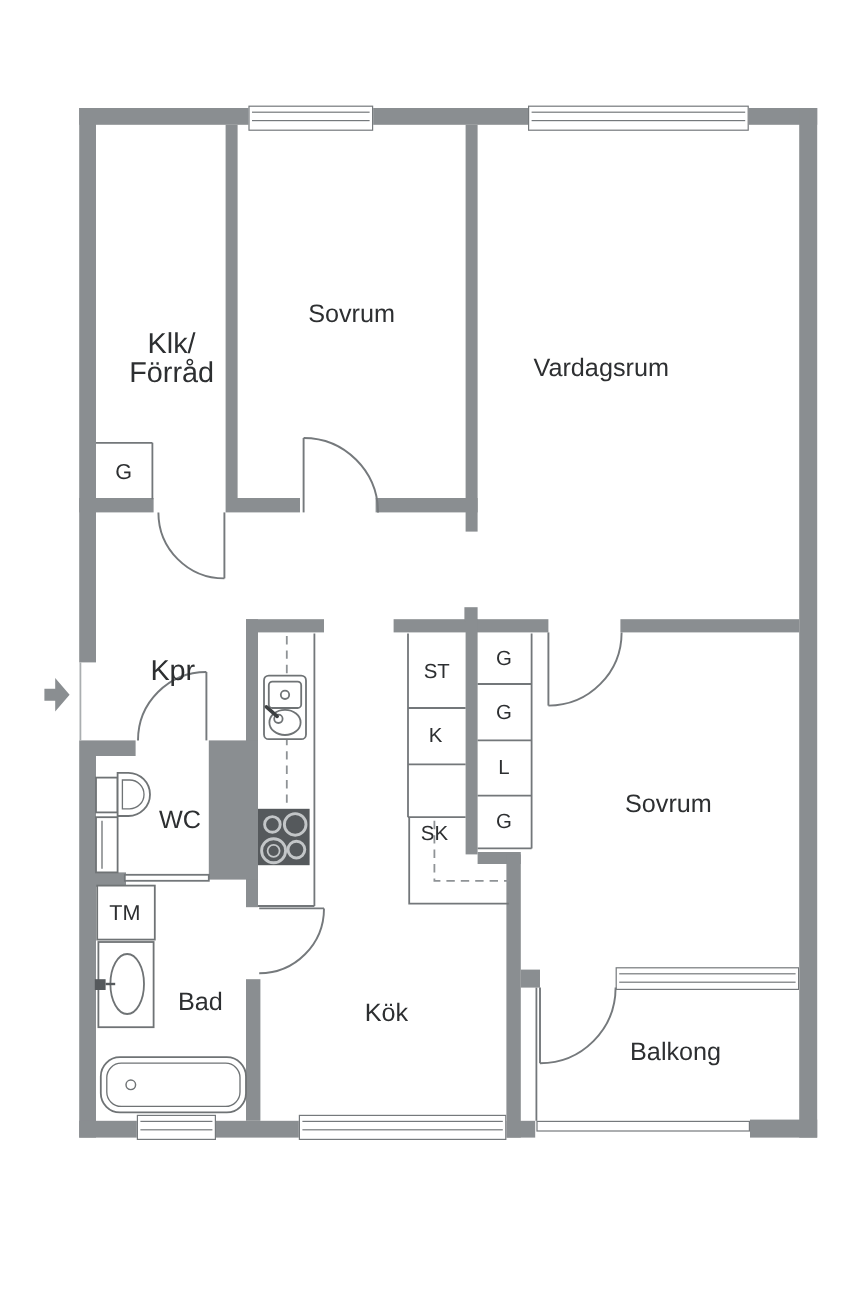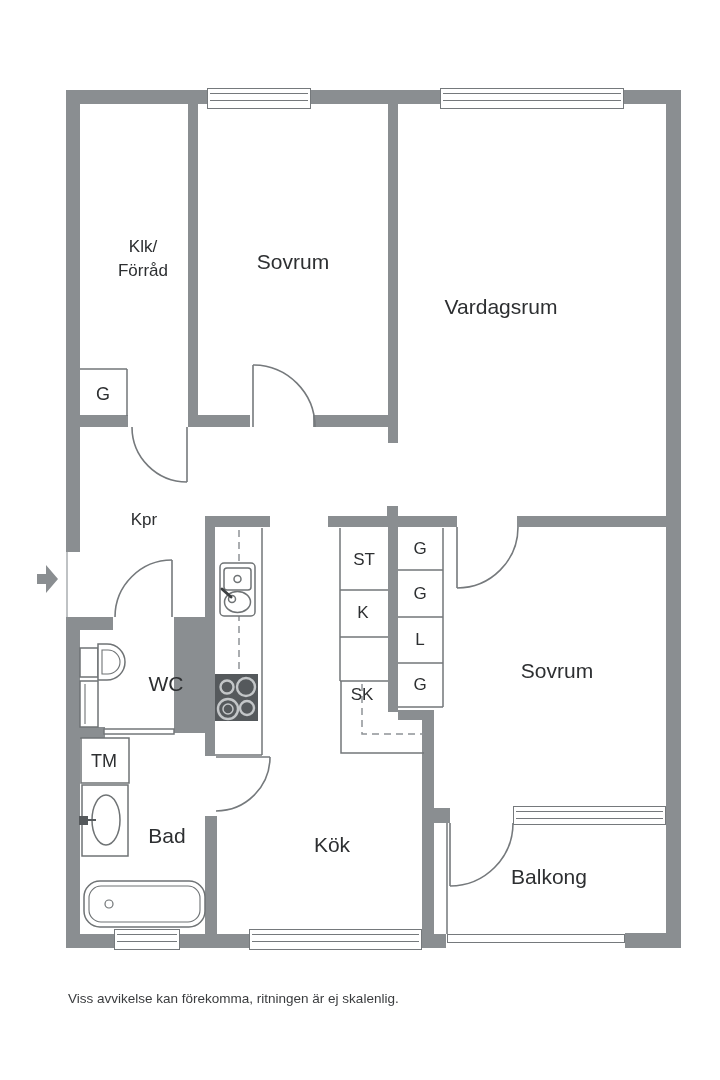--- a/index.html
+++ b/index.html
@@ -6,21 +6,21 @@
   #canvas{position:relative;width:720px;height:1080px;background:#ffffff;overflow:hidden;
           font-family:"Liberation Sans", sans-serif;}
   .w{position:absolute;background:#8a8e91;}
   .win{position:absolute;background:#ffffff;border:1.3px solid #75797c;box-sizing:border-box;}
   .wg{position:absolute;left:2px;right:2px;top:4px;height:6px;
       border-top:1.2px solid #75797c;border-bottom:1.2px solid #75797c;}
   svg{position:absolute;left:0;top:0;}
   .lbl{position:absolute;transform:translate(-50%,-50%);color:#2d2f31;white-space:nowrap;
        text-align:center;}
   .f21{font-size:21px;}
-  .f20{font-size:17px;}
+  .f20{font-size:24px;margin-top:40px;}
   .f18{font-size:18px;}
   .f17{font-size:17px;}
   .two{line-height:24px;}
   .caption{position:absolute;left:68px;top:991px;font-size:13.5px;color:#3a3c3e;}
 </style>
 </head>
 <body>
 
 <div id="canvas">
 
@@ -170,20 +170,19 @@
   <div class="lbl f18" style="left:103px;top:394px">G</div>
   <div class="lbl f20" style="left:144px;top:520px">Kpr</div>
   <div class="lbl f17" style="left:364px;top:560px">ST</div>
   <div class="lbl f17" style="left:363px;top:613px">K</div>
   <div class="lbl f17" style="left:362px;top:695px">SK</div>
   <div class="lbl f17" style="left:420px;top:549px">G</div>
   <div class="lbl f17" style="left:420px;top:594px">G</div>
   <div class="lbl f17" style="left:420px;top:640px">L</div>
   <div class="lbl f17" style="left:420px;top:685px">G</div>
   <div class="lbl f21" style="left:557px;top:671px">Sovrum</div>
-  <div class="lbl f21" style="left:166px;top:684px">WC</div>
+  <div class="lbl f21" style="left:150px;top:684px">WC</div>
   <div class="lbl f18" style="left:104px;top:761px">TM</div>
   <div class="lbl f21" style="left:167px;top:836px">Bad</div>
-  <div class="lbl f21" style="left:332px;top:845px">Kök</div>
-  <div class="lbl f21" style="left:549px;top:877px">Balkong</div>
+  <div class="lbl f21" style="left:322px;top:845px">Kök</div>
+  <div class="lbl f21" style="left:563px;top:877px">Balkong</div>
 
-  <div class="caption">Viss avvikelse kan förekomma, ritningen är ej skalenlig.</div>
 </div>
 
 </body></html>

